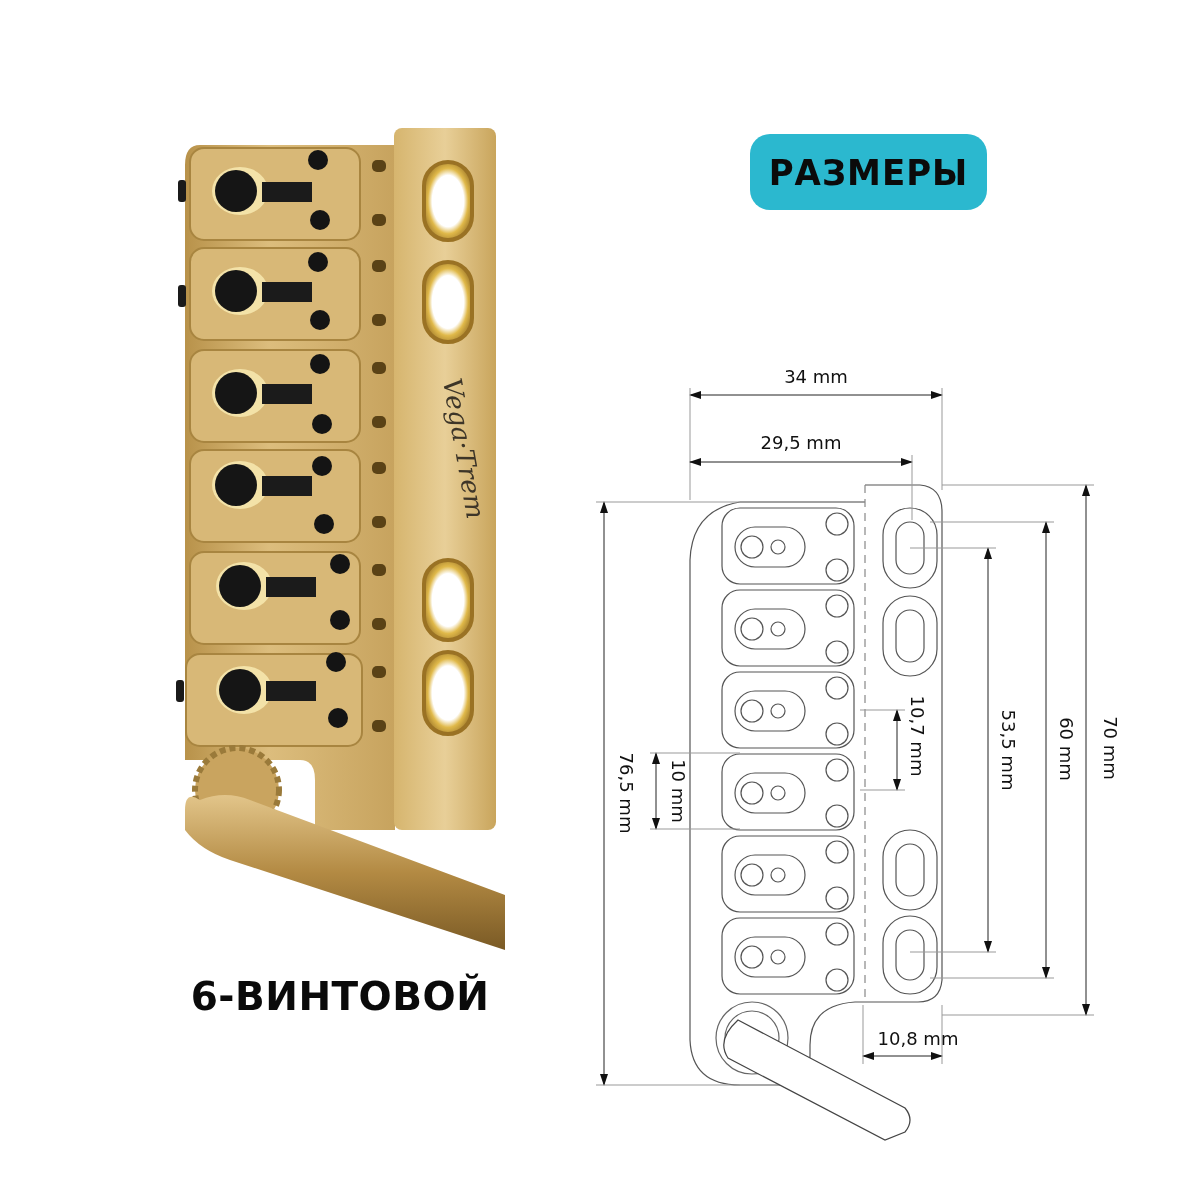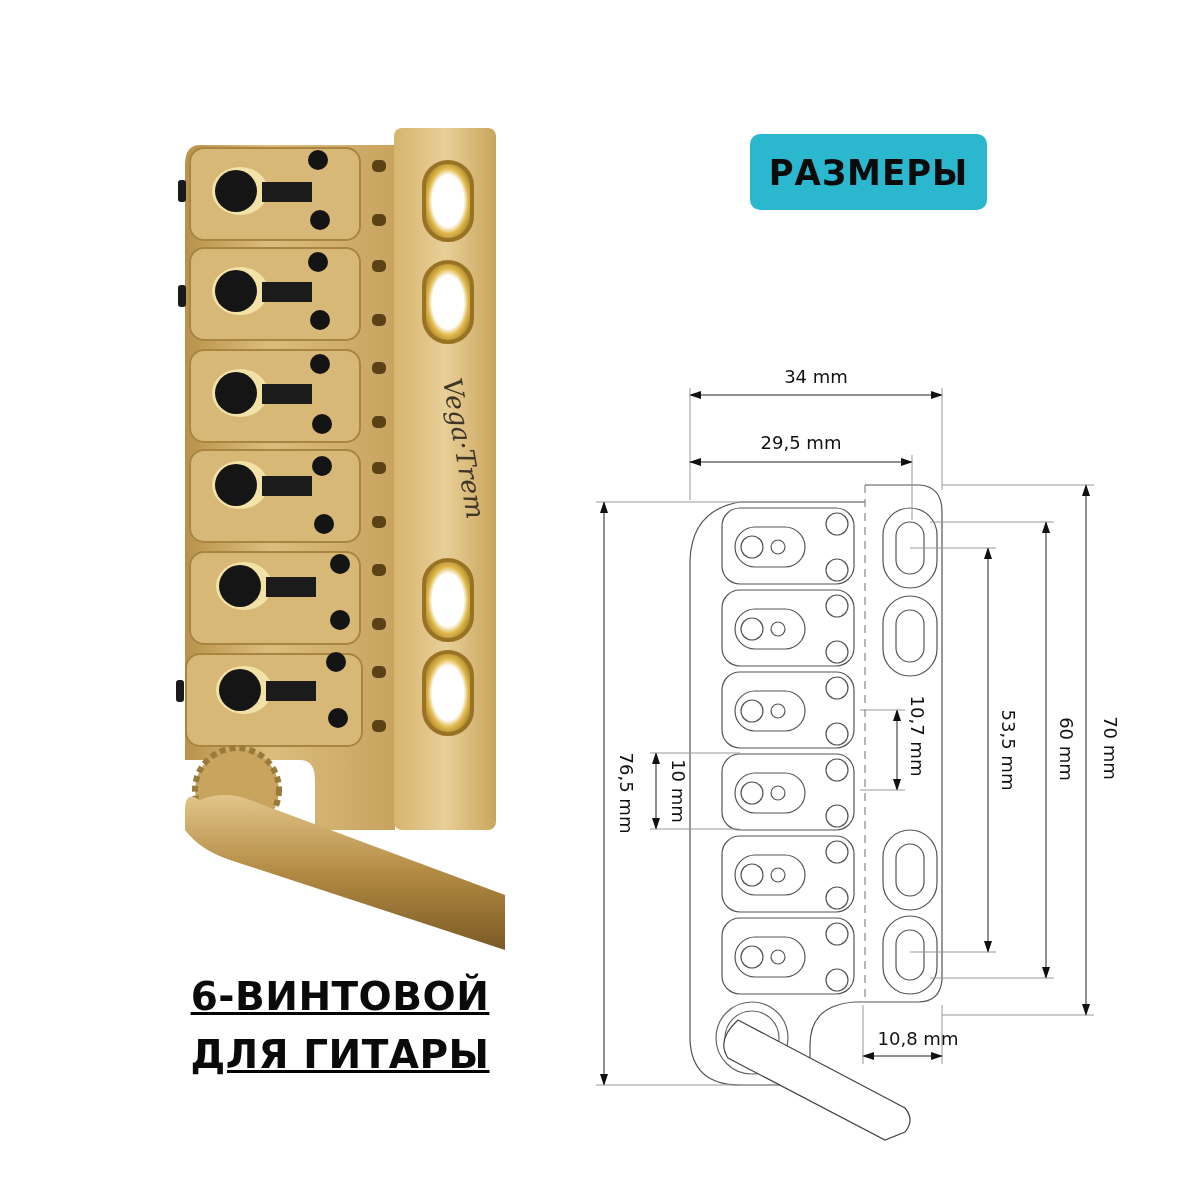--- a/index.html
+++ b/index.html
@@ -1,20 +1,20 @@
 <!DOCTYPE html>
 <html><head>
 <meta charset="utf-8">
 <style>
   html,body{margin:0;padding:0;background:#ffffff;}
   body{width:1200px;height:1200px;position:relative;overflow:hidden;font-family:"DejaVu Sans",sans-serif;}
   .abs{position:absolute;}
-  .badge{left:750px;top:134px;width:237px;height:76px;background:#2bb8cf;border-radius:10px;display:flex;align-items:center;justify-content:center;}
+  .badge{left:750px;top:134px;width:237px;height:76px;background:#2bb8cf;border-radius:20px;display:flex;align-items:center;justify-content:center;}
   .badge span{font-family:"DejaVu Sans",sans-serif;font-weight:900;font-size:34px;letter-spacing:1px;color:#0b0b0b;transform:scaleY(1.05);}
-  .caption{left:140px;top:968px;width:400px;text-align:center;text-decoration:underline;}
+  .caption{left:140px;top:968px;width:400px;text-align:center;}
   .caption div{font-family:"DejaVu Sans",sans-serif;font-weight:900;font-size:39px;line-height:58px;color:#0a0a0a;letter-spacing:0.5px;}
   .photo{left:0;top:0;width:560px;height:960px;}
   .dim-text{font-family:"DejaVu Sans",sans-serif;font-size:18px;fill:#111;}
 </style>
 </head>
 <body>
 
 <div class="abs badge">
   <span>РАЗМЕРЫ</span>
 </div>
@@ -125,21 +125,20 @@
     <rect x="176" y="680" width="8" height="22" rx="3"></rect>
   </g>
 
   <circle cx="237" cy="790" r="42" fill="#c9a45f" stroke="#9a7a3a" stroke-width="6" stroke-dasharray="6 4"></circle>
 
   <path d="M200 800 Q185 790 185 810 L185 830 Q200 850 230 860 L505 950 L505 895 L250 800 Q225 790 200 800 Z" fill="url(#bar)"></path>
 </svg>
 
 <div class="abs caption">
   <div>6-ВИНТОВОЙ</div>
-  <div>ДЛЯ ГИТАРЫ</div>
 </div>
 
 <svg class="abs" style="left:0;top:0;" width="1200" height="1200" viewBox="0 0 1200 1200" xmlns="http://www.w3.org/2000/svg">
   <defs>
     <marker id="arr" markerWidth="12" markerHeight="8" refX="11" refY="4" orient="auto" markerUnits="userSpaceOnUse">
       <path d="M0 0 L12 4 L0 8 Z" fill="#111"></path>
     </marker>
     <marker id="arrS" markerWidth="12" markerHeight="8" refX="1" refY="4" orient="auto" markerUnits="userSpaceOnUse">
       <path d="M12 0 L0 4 L12 8 Z" fill="#111"></path>
     </marker>

